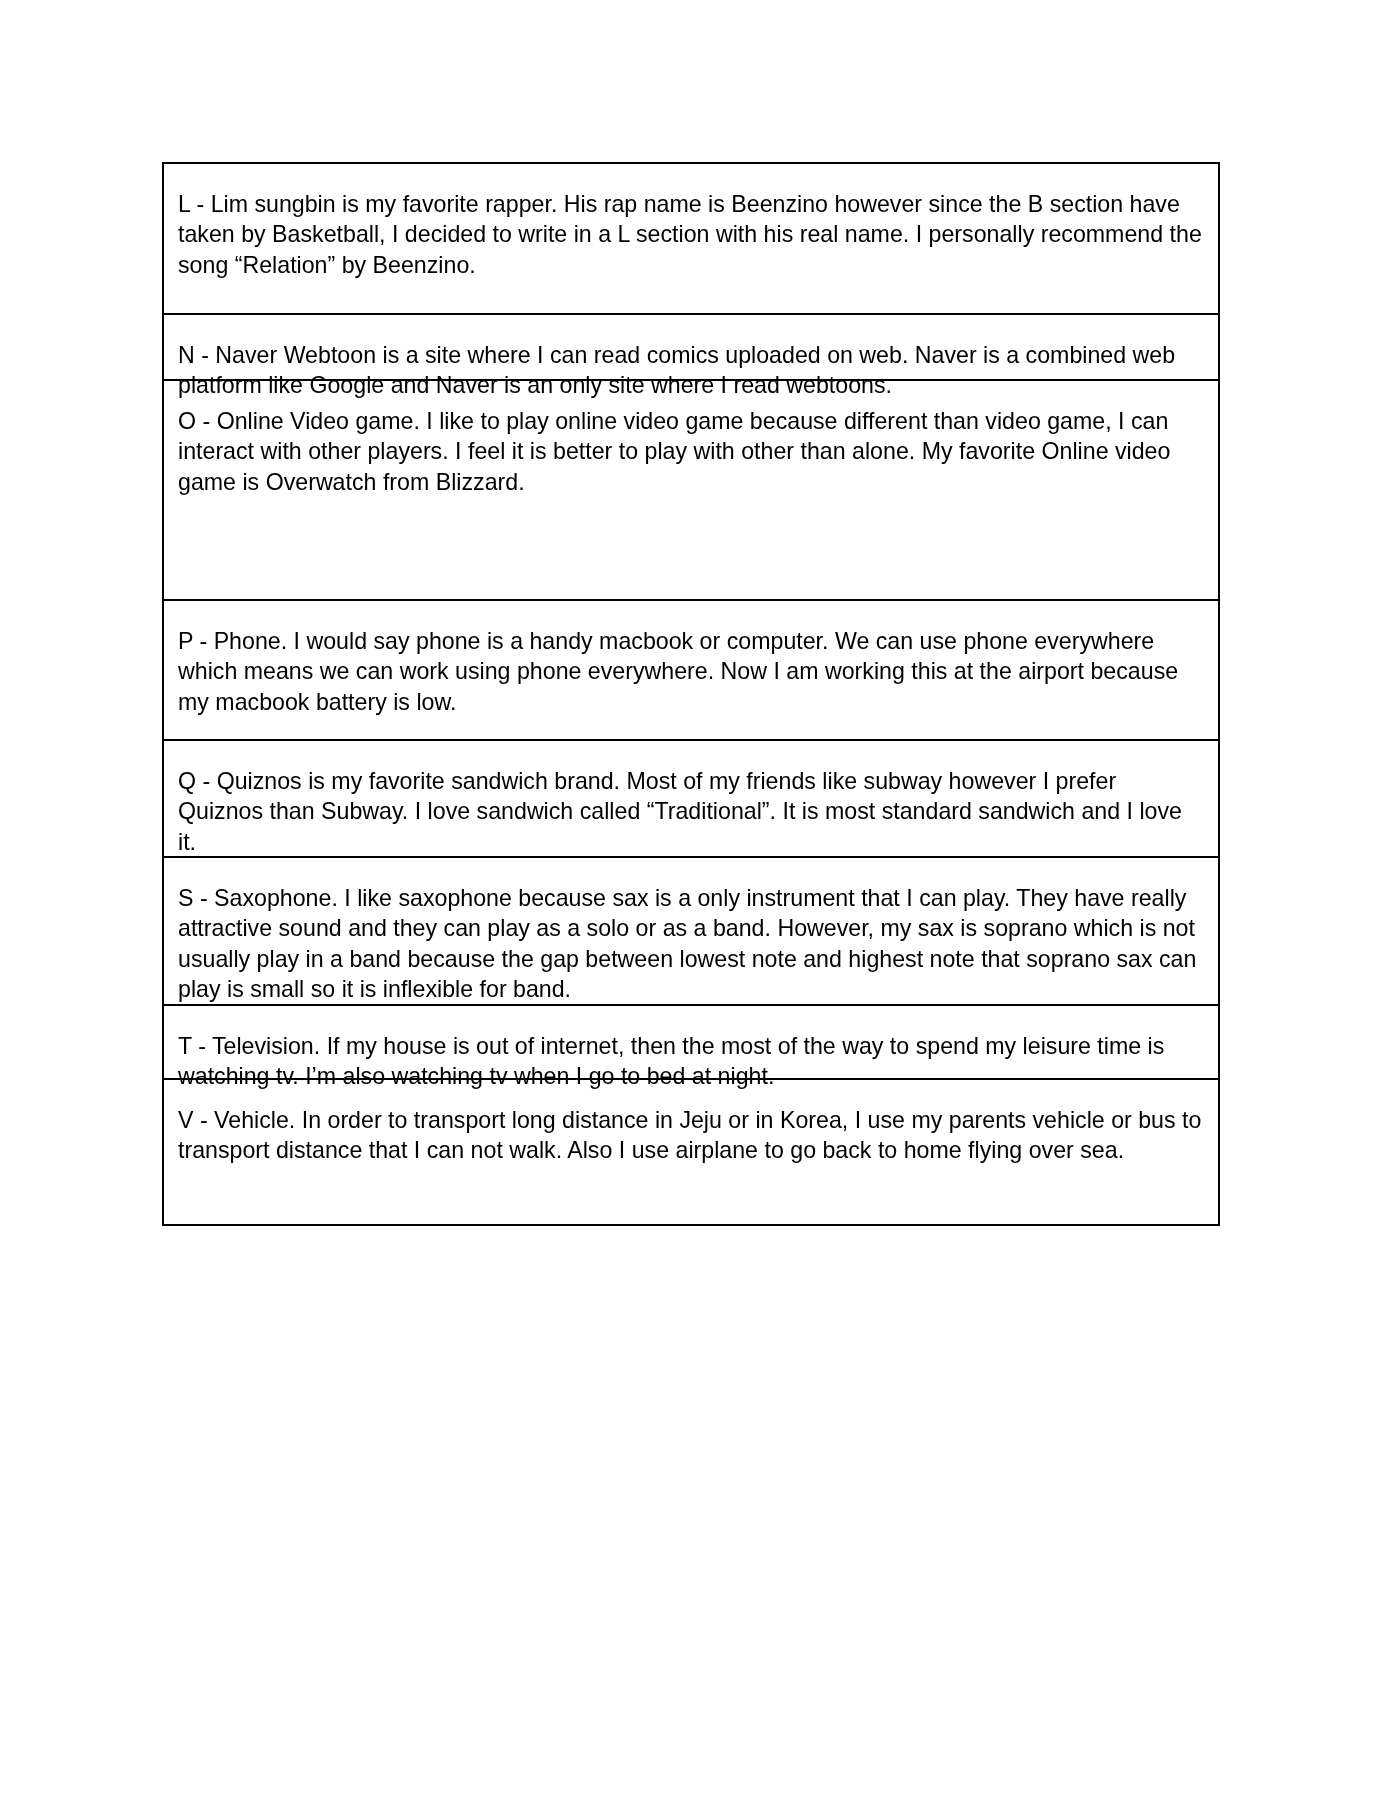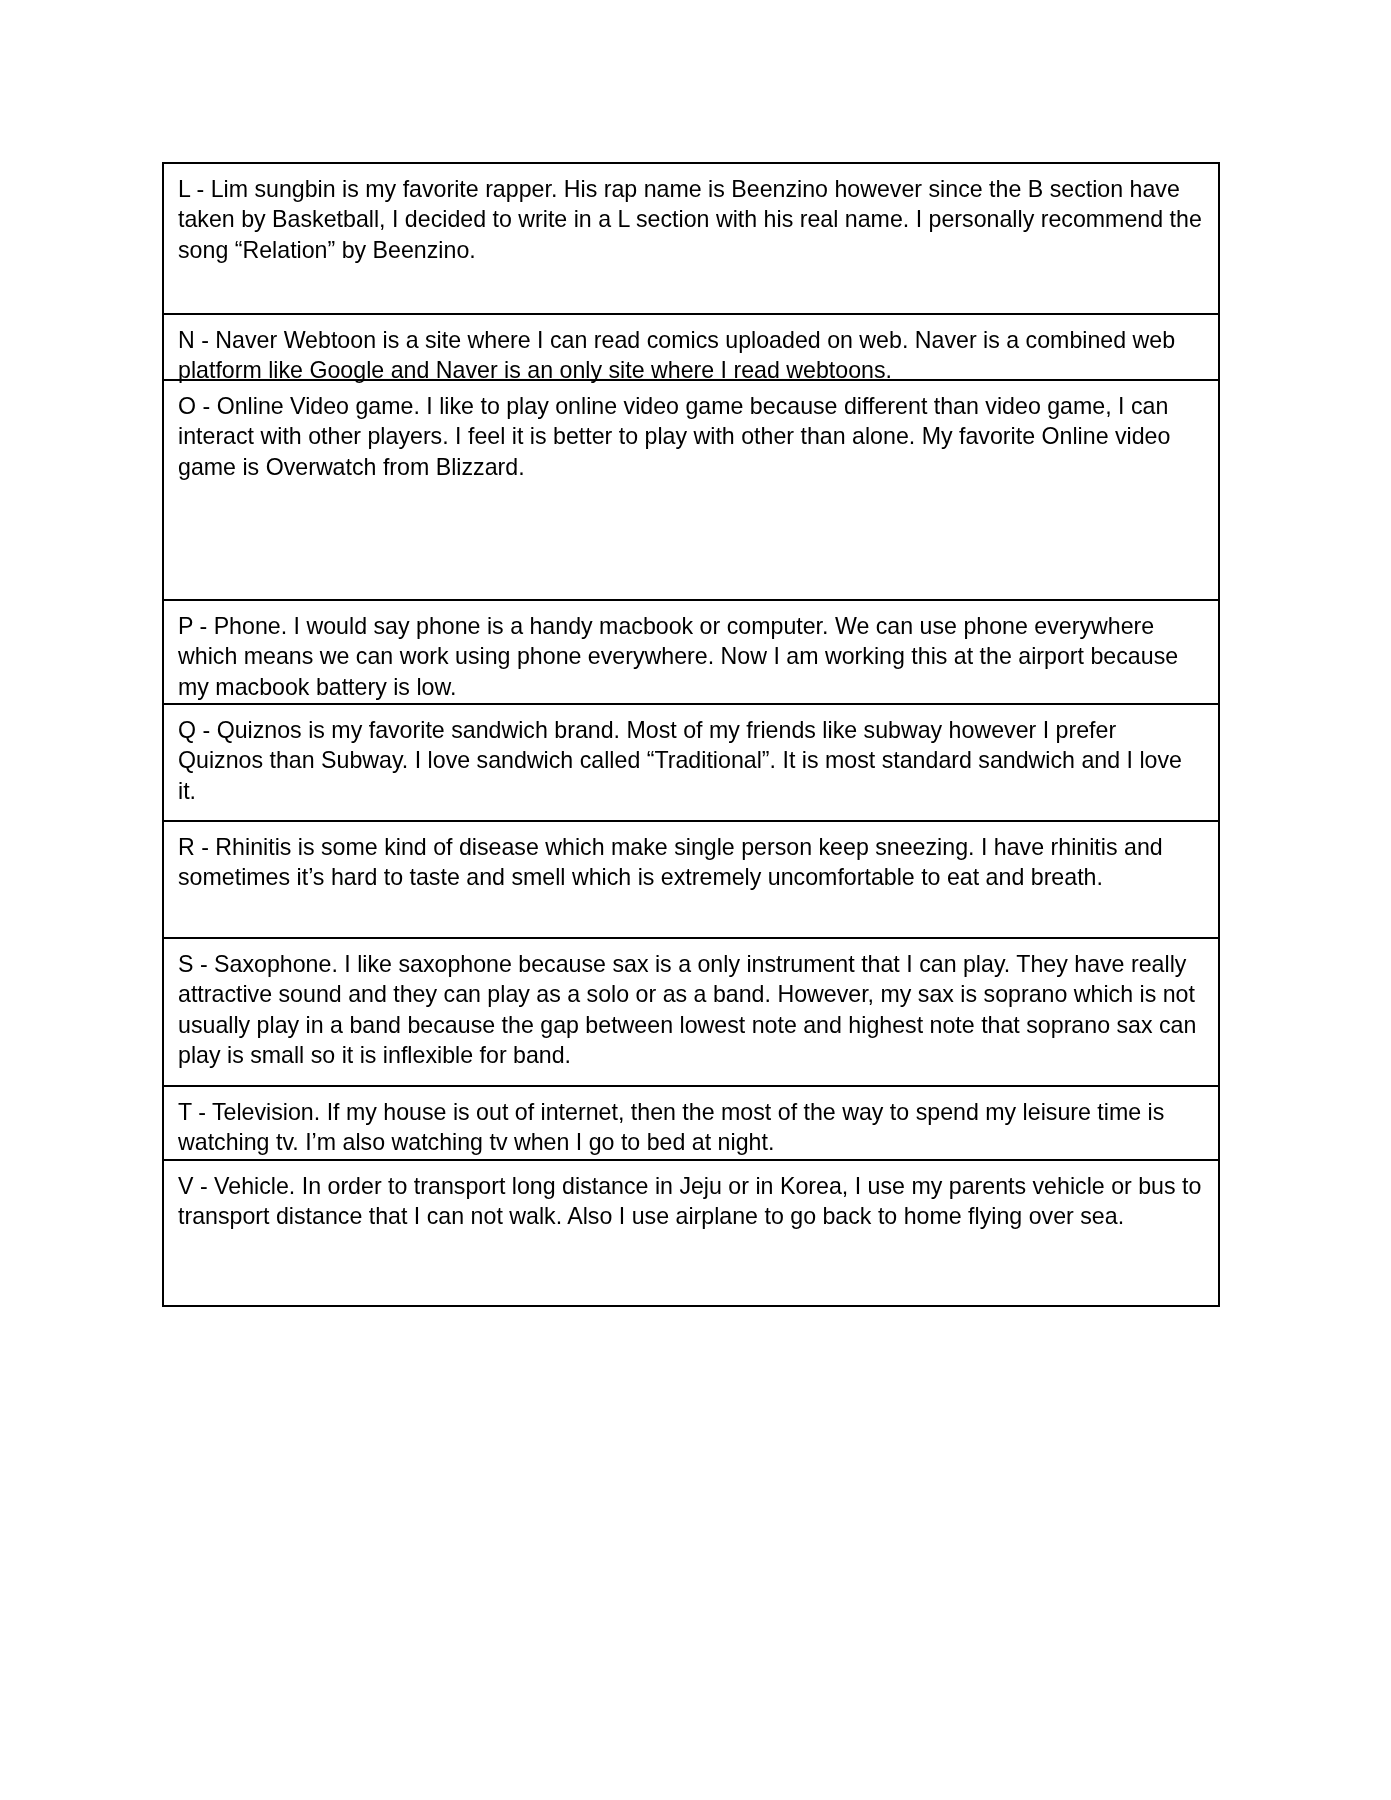--- a/index.html
+++ b/index.html
@@ -5,36 +5,35 @@
   html, body { margin: 0; padding: 0; background: #ffffff; }
   body { width: 1391px; height: 1800px; position: relative; overflow: hidden; }
   .page { position: absolute; left: 0; top: 0; width: 1391px; height: 1800px; background: #fff; }
   .tbl {
     position: absolute; left: 162px; top: 162px; width: 1058px;
     border: 2px solid #000; box-sizing: border-box;
   }
   .row {
     box-sizing: border-box;
     border-top: 2px solid #000;
-    padding: 10px 14px 0 14px;
+    padding: 25px 14px 0 14px;
     font-family: "Liberation Sans", sans-serif;
     font-size: 23.2px;
     line-height: 30.3px;
     color: #000;
   }
   .row:first-child { border-top: none; }
 </style>
 </head>
 <body>
 
 <div class="page">
   <div class="tbl">
     <div class="row" style="height:149px"><span>L - Lim sungbin is my favorite rapper. His rap name is Beenzino however since the B section have taken by Basketball, I decided to write in a L section with his real name. I personally recommend the song “Relation” by Beenzino.</span></div>
     <div class="row" style="height:66px"><span>N -  Naver Webtoon is a site where I can read comics uploaded on web. Naver is a combined web platform like Google and Naver is an only site where I read webtoons.</span></div>
     <div class="row" style="height:220px"><span>O - Online Video game. I like to play online video game because different than video game, I can interact with other players. I feel it is better to play with other than alone. My favorite Online video game is Overwatch from Blizzard.</span></div>
-    <div class="row" style="height:104px"><span>P - Phone. I would say phone is a handy macbook or computer. We can use phone everywhere which means we can work using phone everywhere. Now I am working this at the airport because my macbook battery is low.</span></div>
+    <div class="row" style="height:140px"><span>P - Phone. I would say phone is a handy macbook or computer. We can use phone everywhere which means we can work using phone everywhere. Now I am working this at the airport because my macbook battery is low.</span></div>
     <div class="row" style="height:117px"><span>Q - Quiznos is my favorite sandwich brand. Most of my friends like subway however I prefer Quiznos than Subway. I love sandwich called “Traditional”. It is most standard sandwich and I love it.</span></div>
-    <div class="row" style="height:117px"><span>R - Rhinitis is some kind of disease which make single person keep sneezing. I have rhinitis and sometimes it’s hard to taste and smell which is extremely uncomfortable to eat and breath.</span></div>
     <div class="row" style="height:148px"><span>S - Saxophone. I like saxophone because sax is a only instrument that I can play. They have really attractive sound and they can play as a solo or as a band. However, my sax is soprano which is not usually play in a band because the gap between lowest note and highest note that soprano sax can play is small so it is inflexible for band.</span></div>
     <div class="row" style="height:74px"><span>T - Television. If my house is out of internet, then the most of the way to spend my leisure time is watching tv. I’m also watching tv when I go to bed at night.</span></div>
     <div class="row" style="height:146px"><span>V - Vehicle. In order to transport long distance in Jeju or in Korea, I use my parents vehicle or bus to transport distance that I can not walk. Also I use airplane to go back to home flying over sea.</span></div>
   </div>
 </div>
 
 </body></html>

